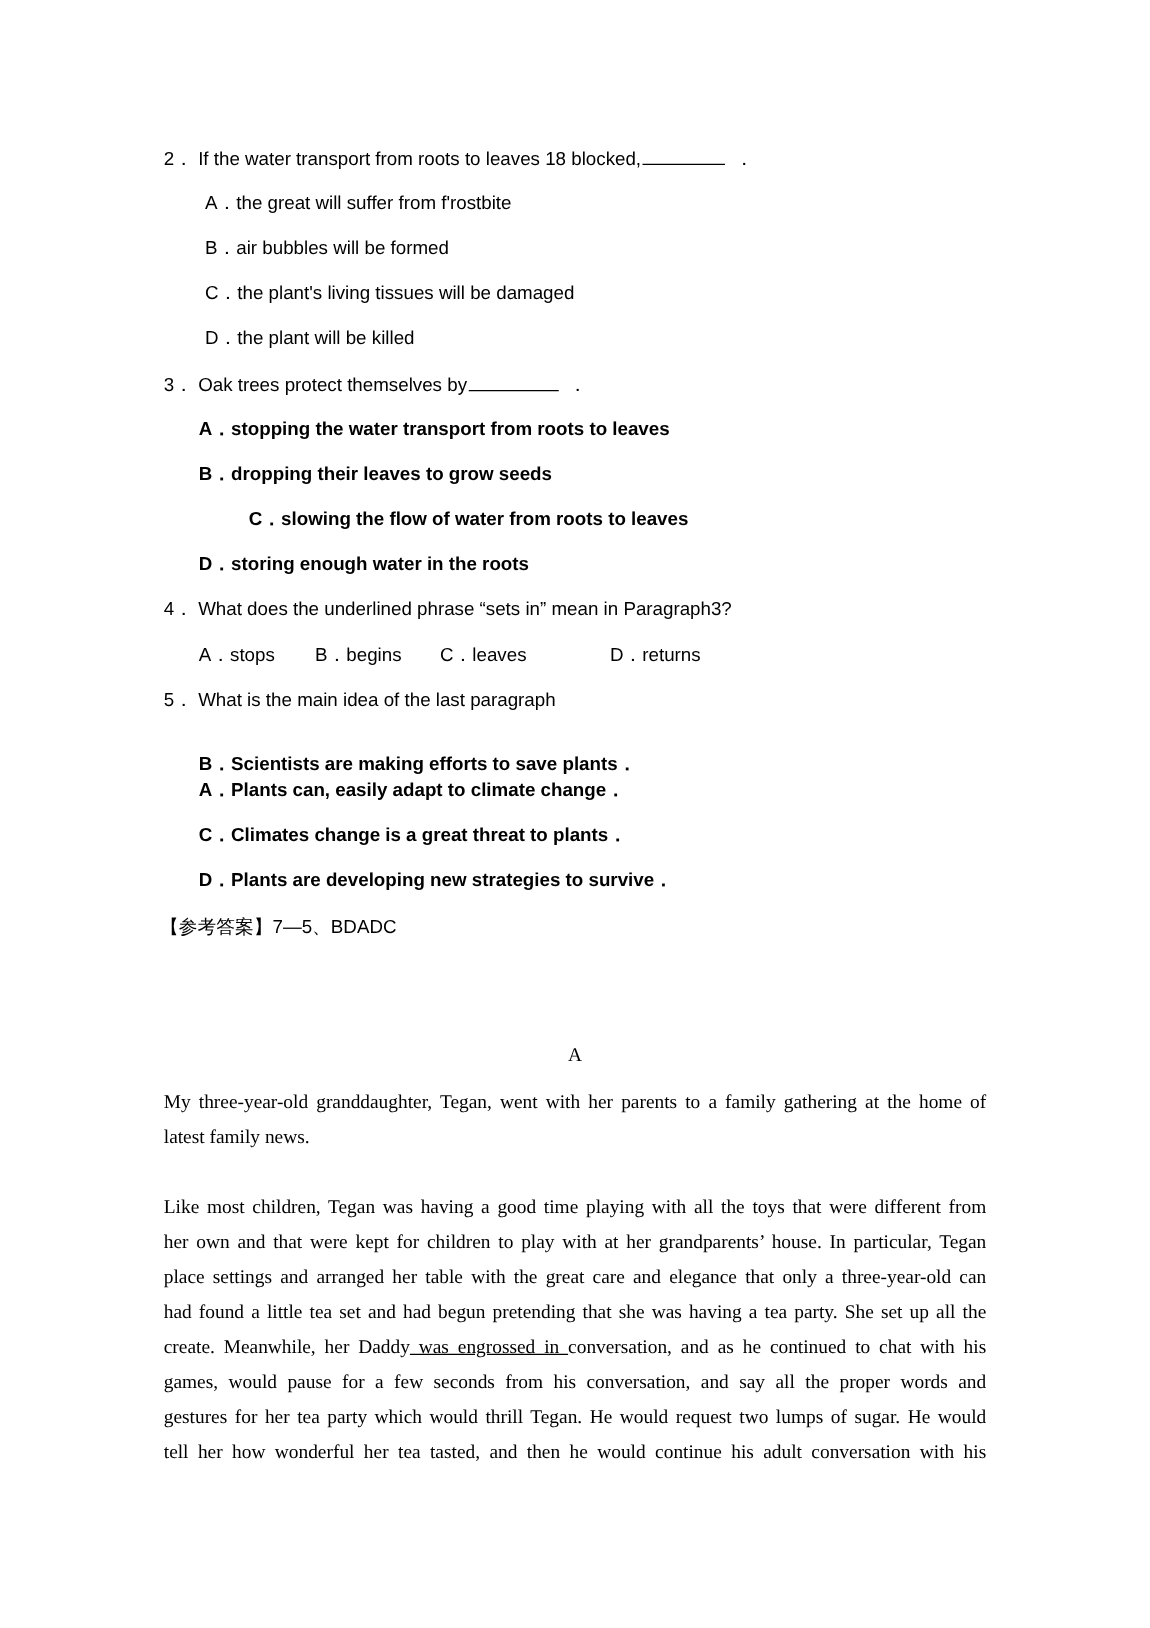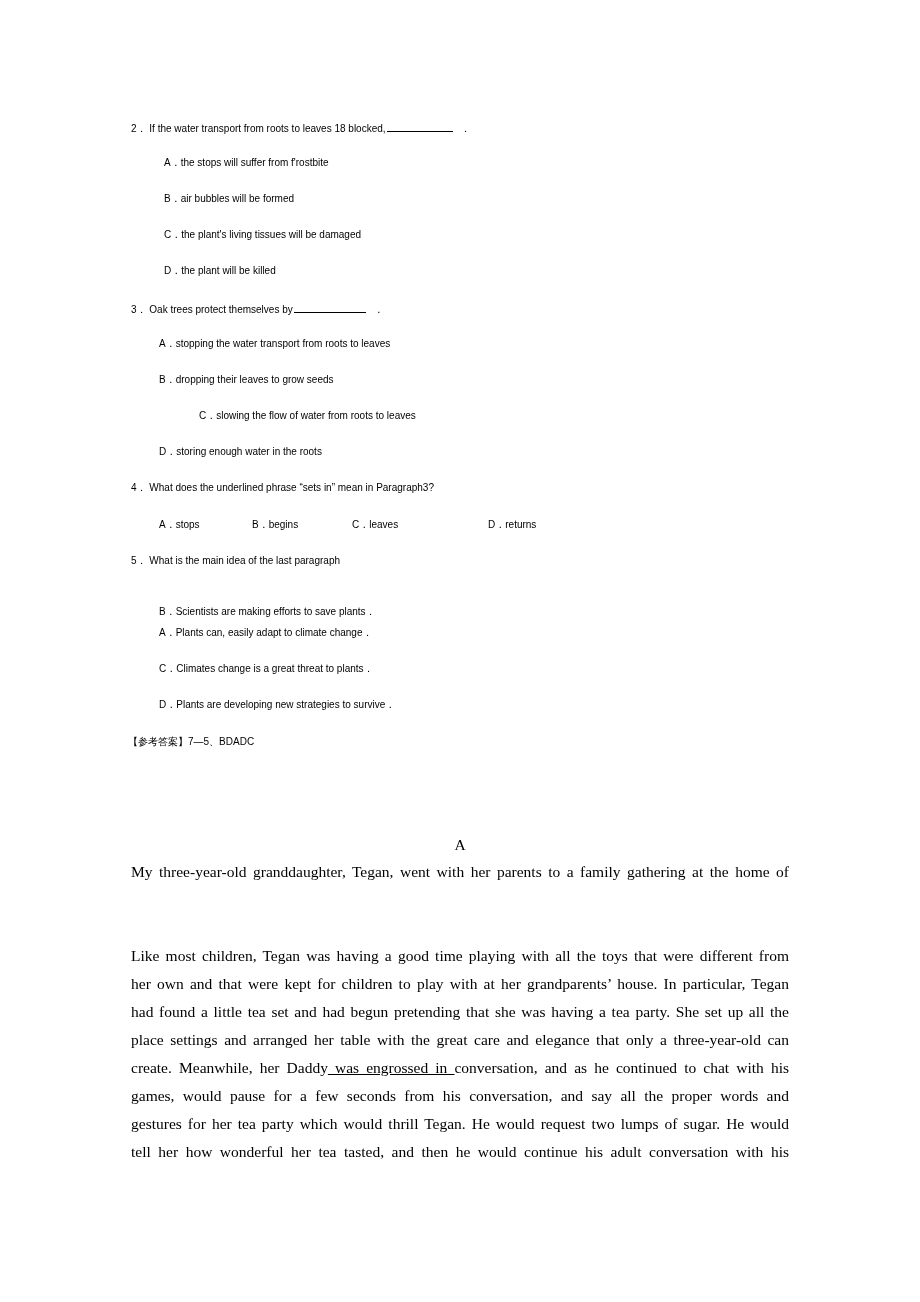--- a/index.html
+++ b/index.html
@@ -1,40 +1,40 @@
 <!DOCTYPE html>
 <html><head>
 <meta charset="utf-8">
 <style>
   html, body { margin: 0; padding: 0; background: #ffffff; }
   body { width: 920px; height: 1302px; position: relative; overflow: hidden; color: #000; }
-  .sans { font-family: "Liberation Sans", "DejaVu Sans", sans-serif; font-size: 10px; }
+  .sans { font-family: "Liberation Sans", "DejaVu Sans", sans-serif; font-size: 15px; }
   .serif { font-family: "Liberation Serif", "DejaVu Serif", serif; font-size: 15.5px; }
   .line { position: absolute; white-space: nowrap; line-height: 20px; }
   .q { left: 131px; }
   .opt { left: 164px; }
-  .opt2 { left: 159px; }
+  .opt2 { left: 159px; font-weight: bold; }
   .blank { display: inline-block; width: 66px; border-bottom: 1px solid #000; height: 14px; vertical-align: baseline; margin-left: 1px; }
   .dot { margin-left: 8px; }
   .inline-opts span.o { position: absolute; white-space: nowrap; }
   .answer { left: 128px; }
   .passage-title { position: absolute; left: 0; width: 920px; text-align: center; top: 835px; line-height: 20px; }
-  .para { position: absolute; left: 131px; width: 658px; line-height: 28px; text-align: justify; text-align-last: auto; }
+  .para { position: absolute; left: 131px; width: 658px; line-height: 28px; text-align: justify; text-align-last: auto; margin-top: 10px; }
   .para .l { display: block; height: 28px; text-align: justify; text-align-last: justify; white-space: nowrap; }
   .para .l.last { text-align-last: left; }
   .ul { text-decoration: underline; }
 </style>
 </head>
 <body>
 
 <div class="line sans q" style="top:117px;">
   <span>2．</span>
   <span>If the water transport from roots to leaves 18 blocked,</span><span class="blank"></span><span class="dot">．</span>
 </div>
-<div class="line sans opt" style="top:153px;"><span>A．</span><span>the stops will suffer from f'rostbite</span></div>
+<div class="line sans opt" style="top:153px;"><span>A．</span><span>the great will suffer from f'rostbite</span></div>
 <div class="line sans opt" style="top:189px;"><span>B．</span><span>air bubbles will be formed</span></div>
 <div class="line sans opt" style="top:225px;"><span>C．</span><span>the plant's living tissues will be damaged</span></div>
 <div class="line sans opt" style="top:261px;"><span>D．</span><span>the plant will be killed</span></div>
 
 <div class="line sans q" style="top:298px;">
   <span>3．</span>
   <span>Oak trees protect themselves by</span><span class="blank" style="width:72px;"></span><span class="dot">．</span>
 </div>
 <div class="line sans opt2" style="top:334px;"><span>A．</span><span>stopping the water transport from roots to leaves</span></div>
 <div class="line sans opt2" style="top:370px;"><span>B．</span><span>dropping their leaves to grow seeds</span></div>
@@ -62,24 +62,25 @@
 <div class="line sans opt2" style="top:695px;"><span>D．</span><span>Plants are developing new strategies to survive．</span></div>
 
 <div class="line sans answer" style="top:732px;">
   <span>【参考答案】</span><span>7—5、BDADC</span>
 </div>
 
 <div class="passage-title serif">A</div>
 
 <div class="para serif" style="top:858px;">
   <span class="l">My three-year-old granddaughter, Tegan, went with her parents to a family gathering at the home of</span>
+  <span class="l last">latest family news.</span>
 </div>
 
 <div class="para serif" style="top:942px;">
   <span class="l">Like most children, Tegan was having a good time playing with all the toys that were different from</span>
   <span class="l">her own and that were kept for children to play with at her grandparents’ house. In particular, Tegan</span>
+  <span class="l">place settings and arranged her table with the great care and elegance that only a three-year-old can</span>
   <span class="l">had found a little tea set and had begun pretending that she was having a tea party. She set up all the</span>
-  <span class="l">place settings and arranged her table with the great care and elegance that only a three-year-old can</span>
   <span class="l"><span>create. Meanwhile, her Daddy</span><span class="ul"> was engrossed in </span><span>conversation, and as he continued to chat with his</span></span>
   <span class="l">games, would pause for a few seconds from his conversation, and say all the proper words and</span>
   <span class="l">gestures for her tea party which would thrill Tegan. He would request two lumps of sugar. He would</span>
   <span class="l">tell her how wonderful her tea tasted, and then he would continue his adult conversation with his</span>
 </div>
 
 </body></html>

